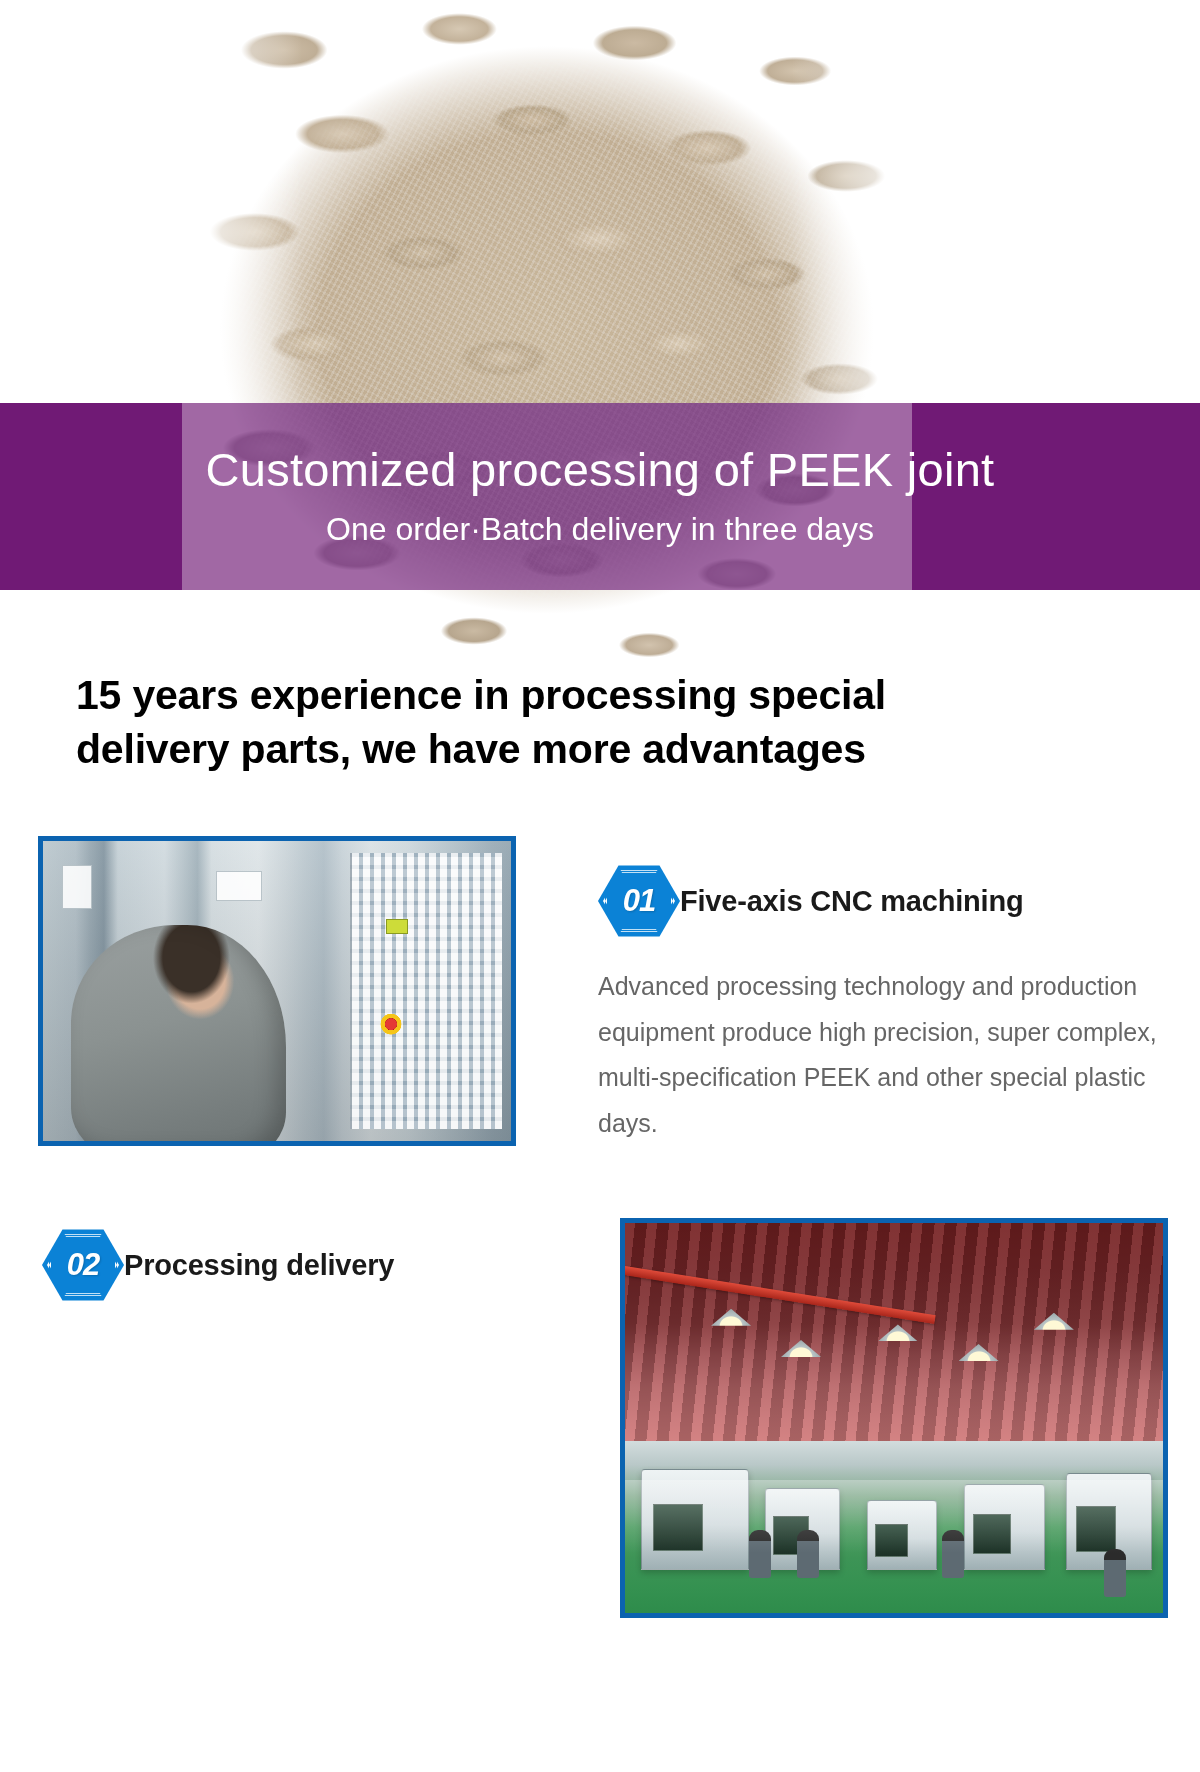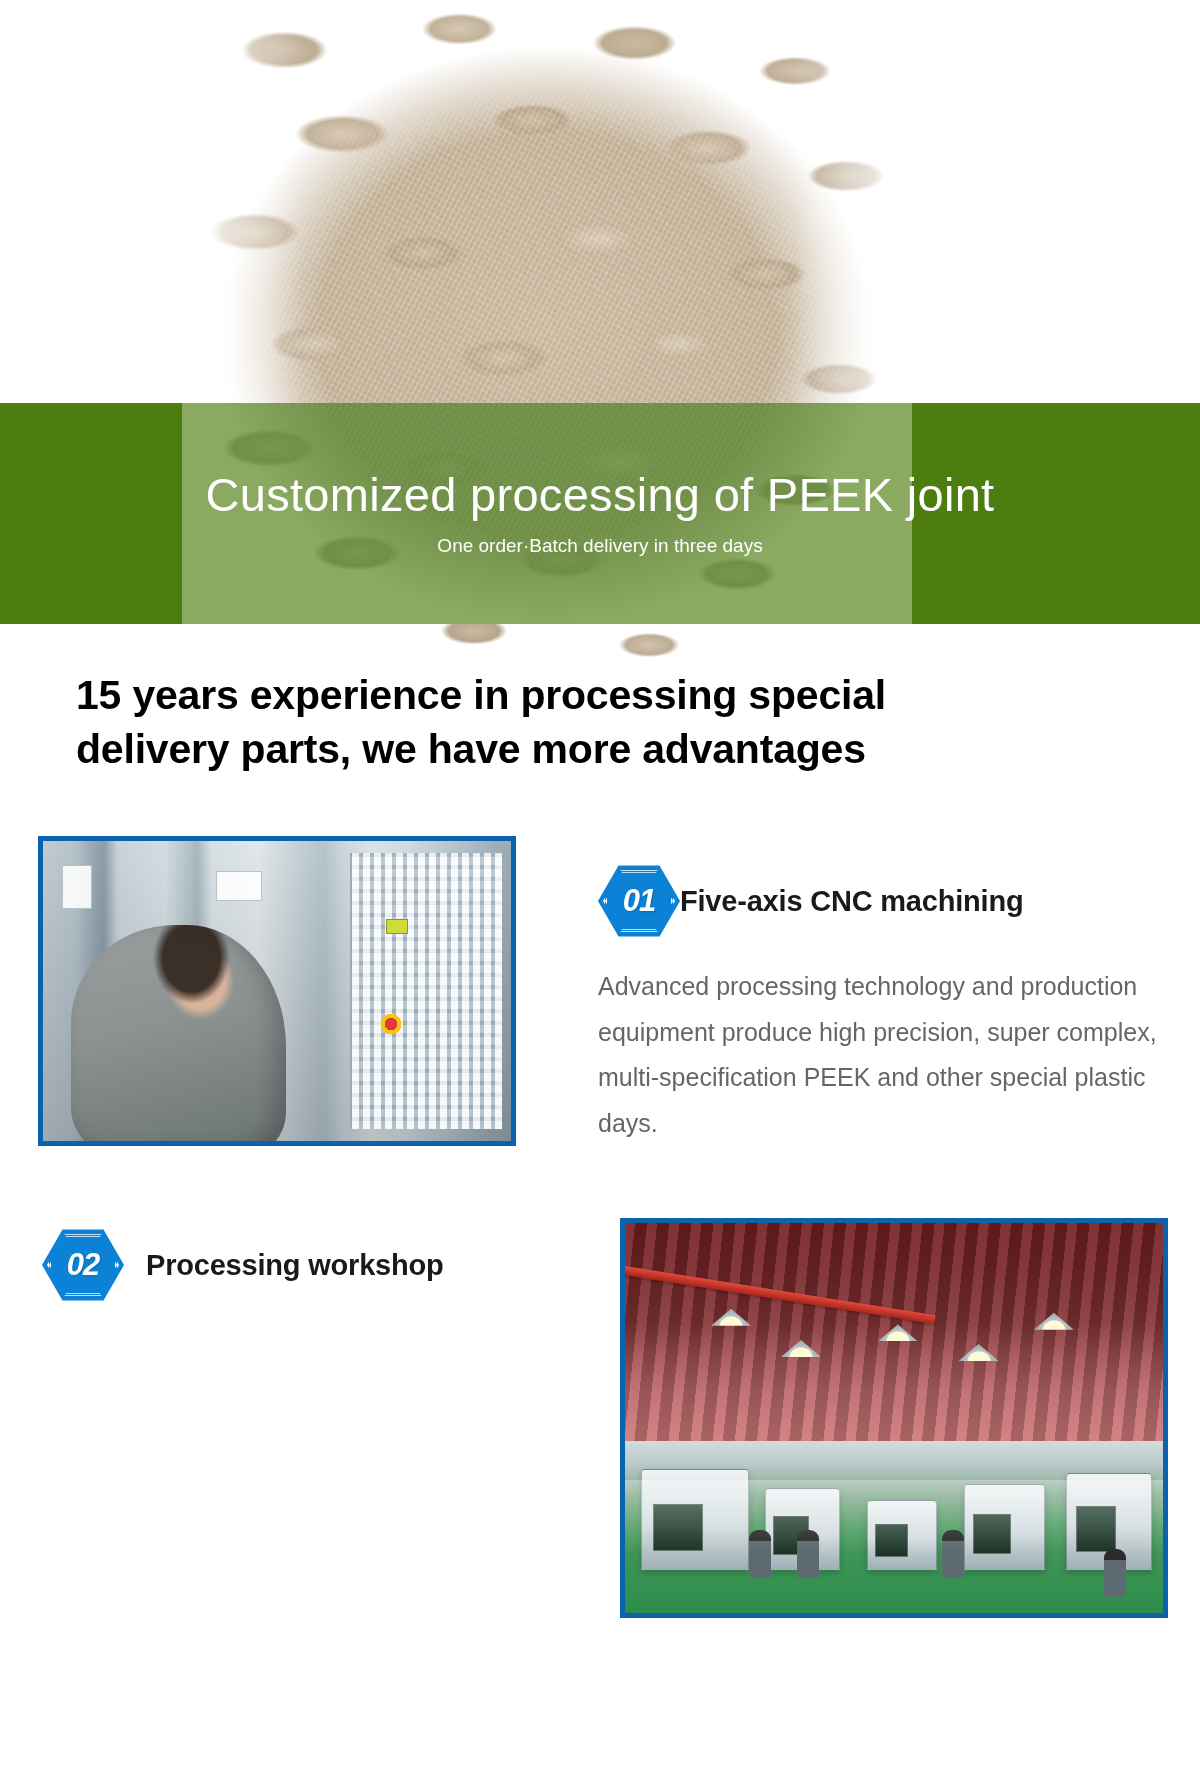--- a/index.html
+++ b/index.html
@@ -73,22 +73,22 @@
   .pile-fade-l, .pile-fade-r {
     position: absolute; top: 0; bottom: 0; width: 120px; pointer-events: none;
   }
   .pile-fade-l { left: 0;  background: linear-gradient(90deg, #fff 0%, rgba(255,255,255,0) 100%); }
   .pile-fade-r { right: 0; background: linear-gradient(270deg, #fff 0%, rgba(255,255,255,0) 100%); }
 
   
   .banner {
     position: absolute;
     left: 0; top: 403px;
-    width: 1200px; height: 221px;
-    background: #4d7c0f;
+    width: 1200px; height: 187px;
+    background: #701a75;
     z-index: 5;
     overflow: hidden;
   }
   .banner-overlay {
     position: absolute; left: 182px; top: -403px;
     width: 730px; height: 700px;
     opacity: .34;
     filter: saturate(0);
   }
   .banner-overlay .pile { mix-blend-mode: luminosity; }
@@ -101,21 +101,21 @@
   .banner-title {
     color: #ffffff;
     font-size: 47px;
     font-weight: 400;
     letter-spacing: .3px;
     line-height: 1.05;
     text-align: center;
   }
   .banner-sub {
     color: #ffffff;
-    font-size: 19px;
+    font-size: 32px;
     font-weight: 400;
     margin-top: 16px;
     text-align: center;
   }
 
   
   .headline {
     position: absolute;
     left: 76px; top: 668px;
     width: 1060px;
@@ -258,21 +258,21 @@
   .block02 {
     position: absolute;
     left: 0; top: 1196px;
     width: 1200px; height: 576px;
   }
   .col02 {
     position: absolute;
     left: 42px; top: 32px;
     width: 480px;
   }
-  .col02 .badge-row { gap: 22px; }
+  .col02 .badge-row { }
   .col02 .sect-body { margin-top: 22px; width: 440px; }
 
   .frame02 {
     position: absolute;
     left: 620px; top: 22px;
     width: 548px; height: 400px;
   }
   
   .shot-shop {
     background:
@@ -395,21 +395,21 @@
 
   <div class="block02">
 
     <div class="col02">
       <div class="badge-row">
         <div class="hexbadge">
           <div class="hex-outer"></div>
           <div class="hex-inner"></div>
           <div class="hex-num">02</div>
         </div>
-        <div class="sect-title">Processing workshop</div>
+        <div class="sect-title">Processing delivery</div>
       </div>
     </div>
 
     <div class="photo-frame frame02">
       <div class="shot shot-shop">
         <div class="lamp" style="left:16%; top:22%;"></div>
         <div class="lamp" style="left:29%; top:30%;"></div>
         <div class="lamp" style="left:47%; top:26%;"></div>
         <div class="lamp" style="left:62%; top:31%;"></div>
         <div class="lamp" style="left:76%; top:23%;"></div>

